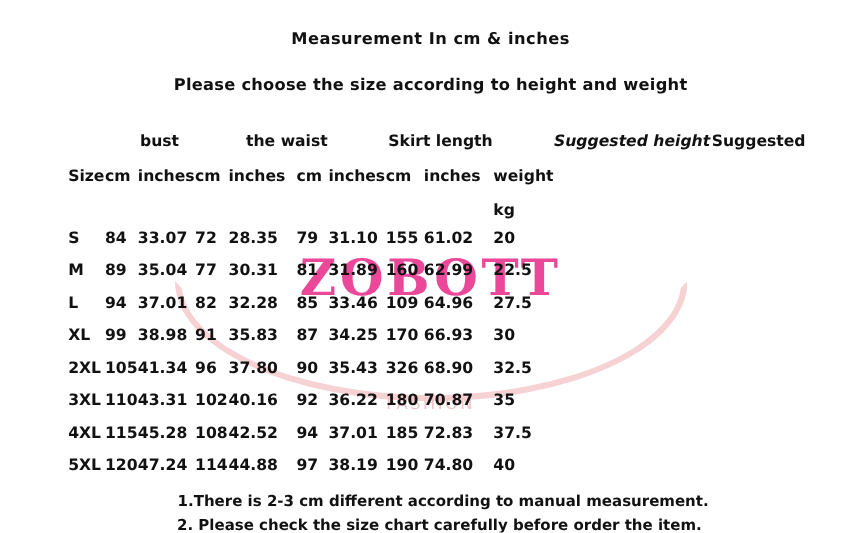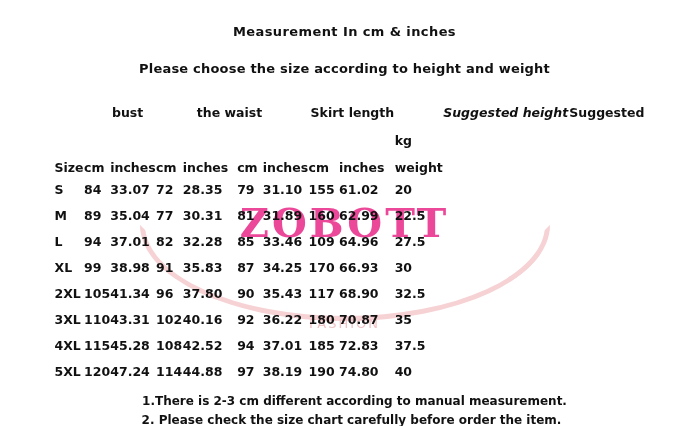--- a/index.html
+++ b/index.html
@@ -175,43 +175,43 @@
           <td class="c-in"></td>
           <td class="c-cm2 grp-waist" colspan="2">the waist</td>
           <td class="c-in2"></td>
           <td class="c-cm3 grp-skirt" colspan="2">Skirt length</td>
           <td class="c-in3"></td>
           <td class="c-cm4 grp-height" colspan="2">Suggested height</td>
           <td class="c-in4"></td>
           <td class="c-kg grp-weight">Suggested</td>
         </tr>
         <tr class="unit-row">
+          <td class="c-size sizelabel">Size</td>
+          <td class="c-cm">cm</td>
+          <td class="c-in">inches</td>
+          <td class="c-cm2">cm</td>
+          <td class="c-in2">inches</td>
+          <td class="c-cm3">cm</td>
+          <td class="c-in3">inches</td>
+          <td class="c-cm4">cm</td>
+          <td class="c-in4">inches</td>
+          <td class="c-kg">weight</td>
+        </tr>
+        <tr class="unit-row">
           <td class="c-size"></td>
             <td class="c-cm"></td>
             <td class="c-in"></td>
           <td class="c-cm2"></td>
             <td class="c-in2"></td>
           <td class="c-cm3"></td>
             <td class="c-in3"></td>
           <td class="c-cm4"></td>
             <td class="c-in4"></td>
           <td class="c-kg">kg</td>
         </tr>
-        <tr class="unit-row">
-          <td class="c-size sizelabel">Size</td>
-          <td class="c-cm">cm</td>
-          <td class="c-in">inches</td>
-          <td class="c-cm2">cm</td>
-          <td class="c-in2">inches</td>
-          <td class="c-cm3">cm</td>
-          <td class="c-in3">inches</td>
-          <td class="c-cm4">cm</td>
-          <td class="c-in4">inches</td>
-          <td class="c-kg">weight</td>
-        </tr>
 
         <tr class="data-row">
           <td class="c-size sizelabel">S</td>
           <td class="c-cm">84</td>
           <td class="c-in">33.07</td>
           <td class="c-cm2">72</td>
           <td class="c-in2">28.35</td>
           <td class="c-cm3">79</td>
           <td class="c-in3">31.10</td>
           <td class="c-cm4">155</td>
@@ -255,21 +255,21 @@
           <td class="c-kg">30</td>
         </tr>
         <tr class="data-row">
           <td class="c-size sizelabel">2XL</td>
           <td class="c-cm">105</td>
           <td class="c-in">41.34</td>
           <td class="c-cm2">96</td>
           <td class="c-in2">37.80</td>
           <td class="c-cm3">90</td>
           <td class="c-in3">35.43</td>
-          <td class="c-cm4">117</td>
+          <td class="c-cm4">326</td>
           <td class="c-in4">68.90</td>
           <td class="c-kg">32.5</td>
         </tr>
         <tr class="data-row">
           <td class="c-size sizelabel">3XL</td>
           <td class="c-cm">110</td>
           <td class="c-in">43.31</td>
           <td class="c-cm2">102</td>
           <td class="c-in2">40.16</td>
           <td class="c-cm3">92</td>

